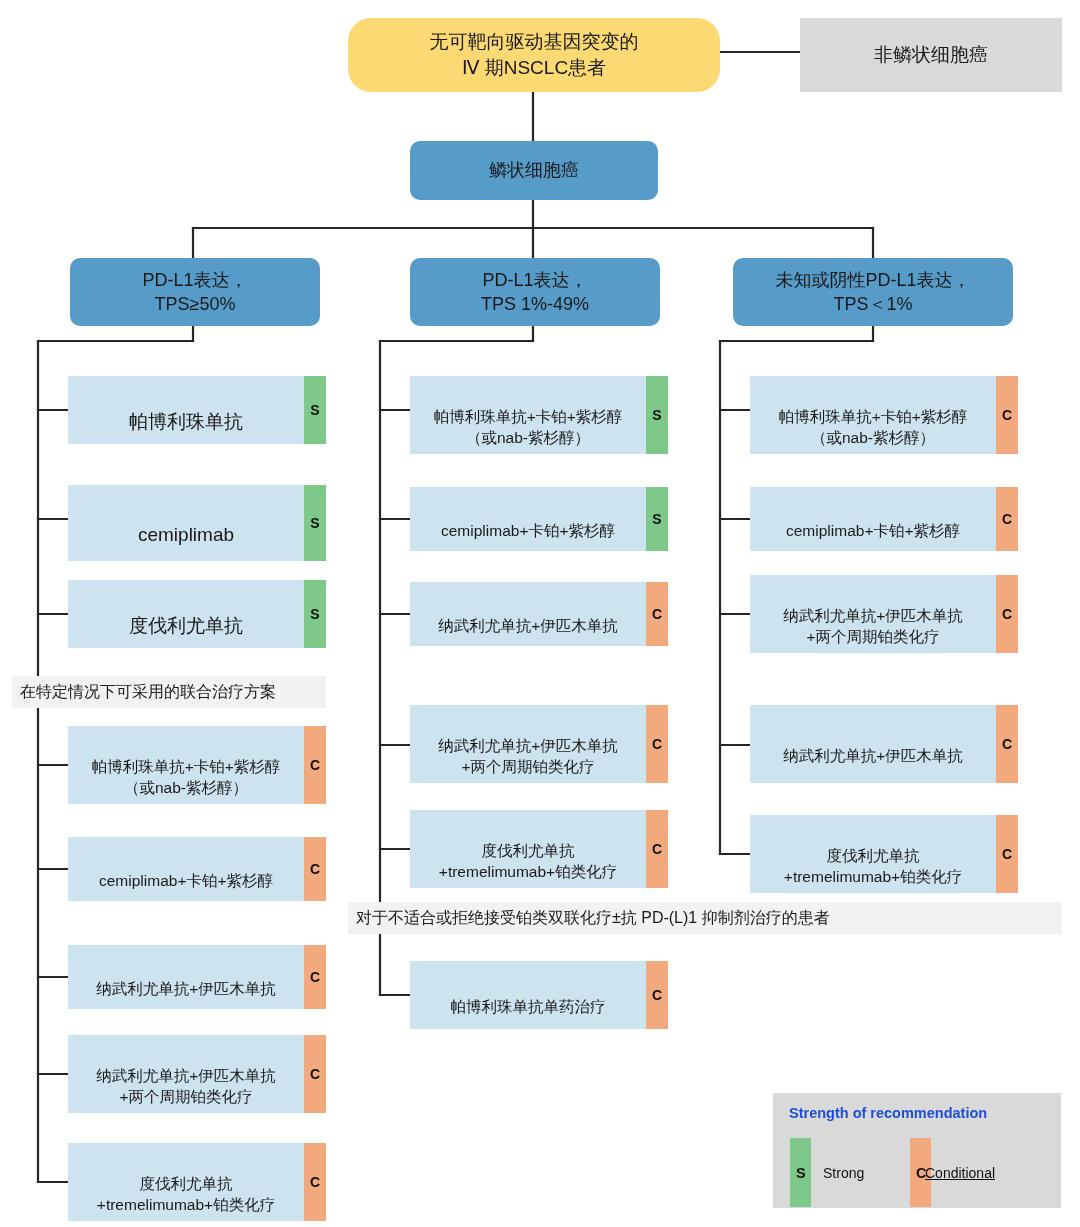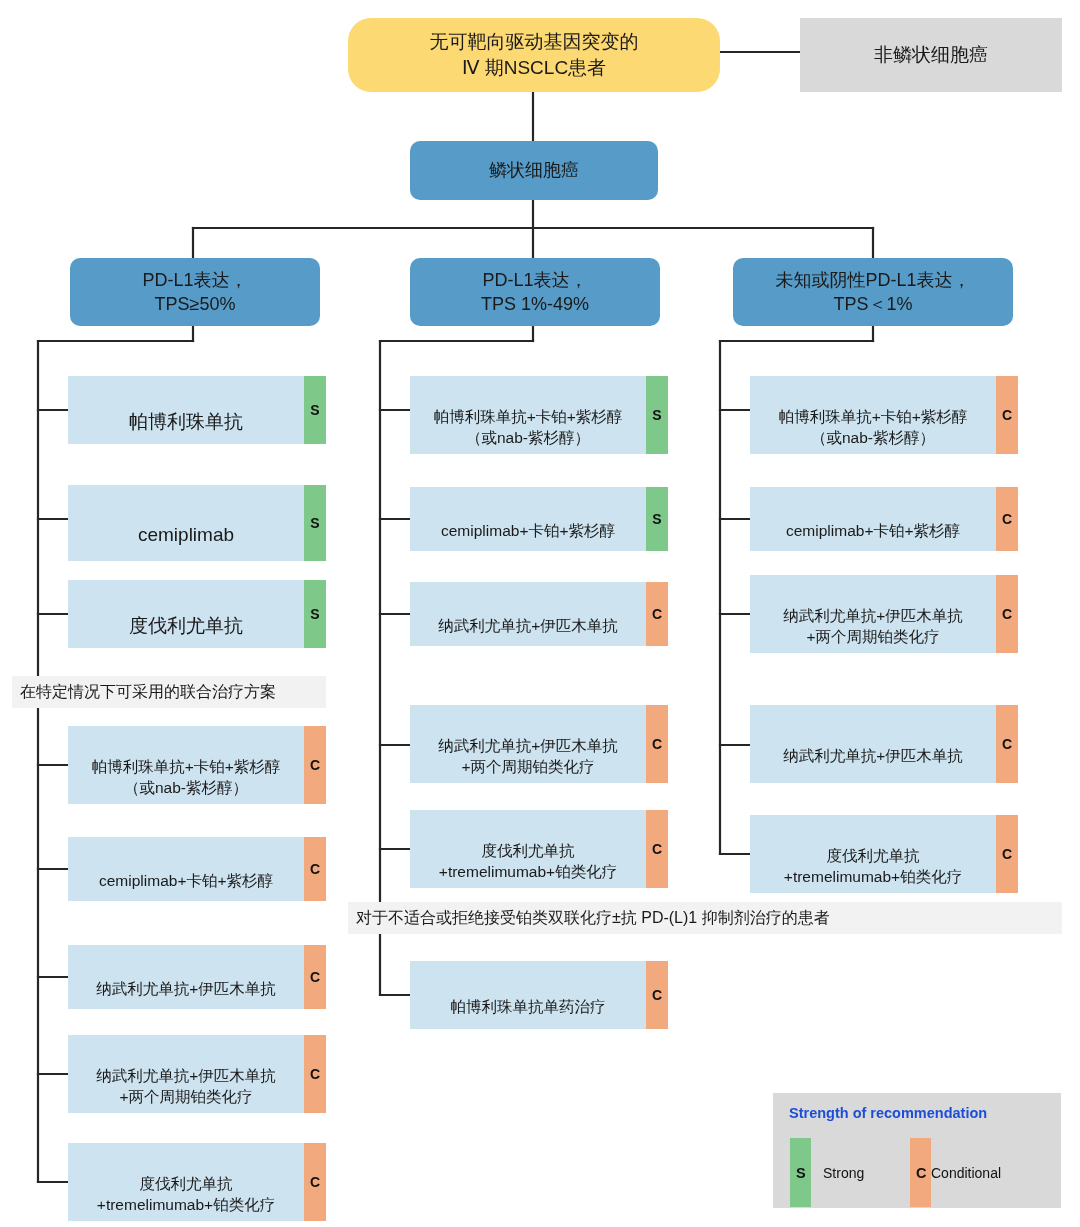--- a/index.html
+++ b/index.html
@@ -285,16 +285,16 @@
     <div class="chip C">C</div>
   </div>
 
   <div class="legend" style="left:773px;top:1093px;width:288px;height:115px;">
     <div class="ltitle">Strength of recommendation</div>
     <div class="sw green" style="left:17px;top:45px;"></div>
     <div class="lk" style="left:23px;top:72px;">S</div>
     <div class="lv" style="left:50px;top:72px;">Strong</div>
     <div class="sw orange" style="left:137px;top:45px;"></div>
     <div class="lk" style="left:143px;top:72px;">C</div>
-    <div class="lv" style="left:158px;top:72px;">Conditional</div>
+    <div class="lv" style="left:152px;top:72px;text-decoration:underline;">Conditional</div>
   </div>
 
 </div>
 
 </body></html>

